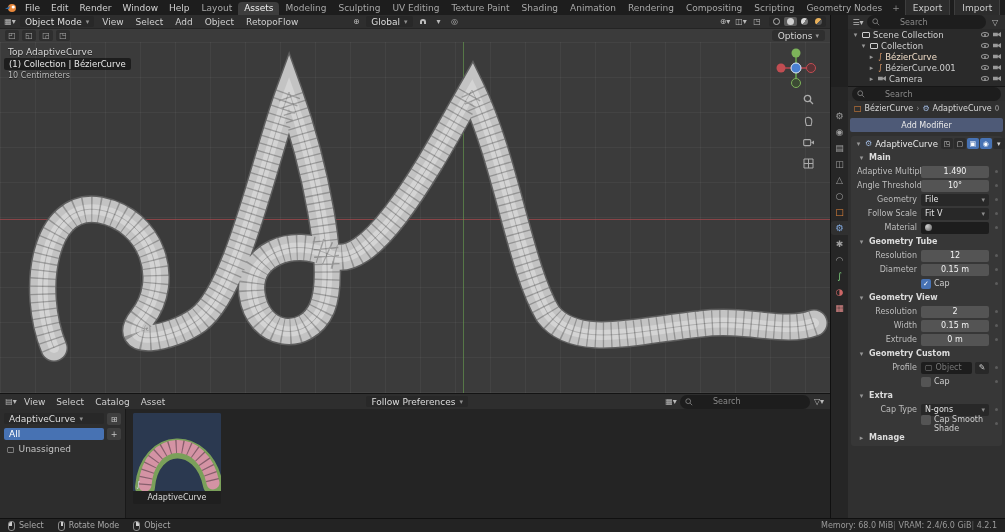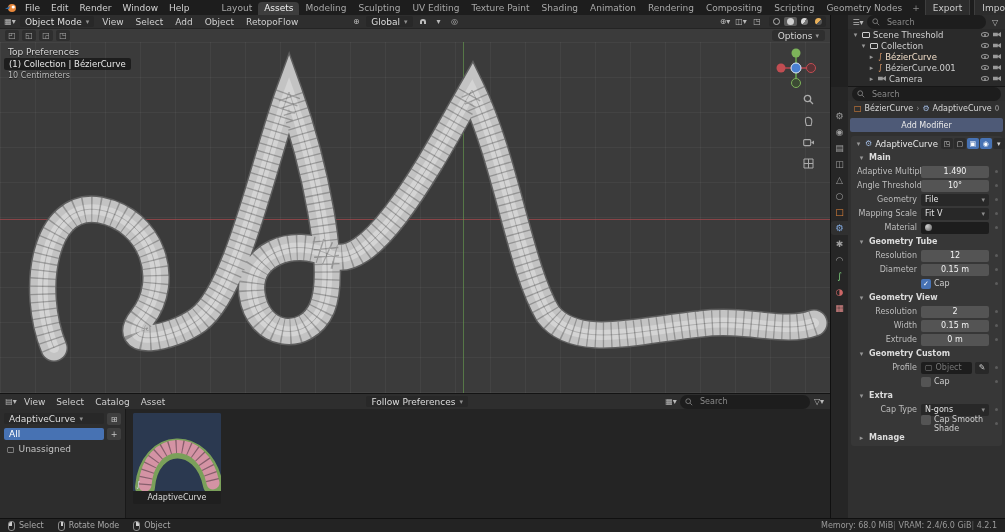--- a/index.html
+++ b/index.html
@@ -3,21 +3,21 @@
 <meta charset="utf-8">
 <style>
   *{box-sizing:border-box;margin:0;padding:0}
   body{background:#000;font-family:"DejaVu Sans",sans-serif}
   .app{width:1005px;height:532px;display:flex;flex-direction:column;background:#0f172a;color:#c8c8c8;font-size:9px;overflow:hidden;user-select:none}
 
   
   .topbar{height:15px;flex:none;display:flex;align-items:center;padding:0 5px;background:#1d1d1d;gap:1px}
   .blogo{width:14px;height:11px;display:flex;align-items:center;justify-content:center;margin-right:2px}
   .menu-item{padding:0 5px;color:#d2d2d2;border-radius:2px}
-  .tabs{display:flex;align-items:flex-end;margin-left:20px;height:15px}
+  .tabs{display:flex;align-items:flex-end;margin-left:0;height:15px}
   .tab{padding:1px 6px 2px;color:#a8a8a8;border-radius:4px 4px 0 0;white-space:nowrap}
   .tab.active{background:#3d3d3d;color:#f0f0f0}
   .tab.plus{color:#888;padding:1px 4px 2px}
   .topbar-right{margin-left:auto;display:flex;align-items:center;gap:4px}
   .pill{background:#2c2c2c;border:1px solid #3e3e3e;border-radius:8px;padding:16px 7px;height:11px;line-height:10px;color:#ccc;display:flex;align-items:center;gap:3px}
 
   
   .main{flex:1;display:flex;min-height:0}
   .left-col{flex:1;min-width:0;display:flex;flex-direction:column;border-right:1px solid #101010}
 
@@ -65,21 +65,21 @@
   .assets-grid{flex:1;padding:4px 7px;display:flex;align-items:flex-start}
   .asset-card{width:88px;display:flex;flex-direction:column}
   .asset-thumb{width:88px;height:78px;border-radius:2px 2px 0 0;overflow:hidden;position:relative;background:#2b3950}
   .asset-badge{position:absolute;left:3px;bottom:2px;color:#cfd8ea;font-size:8px}
   .asset-label{background:#1f1f1f;color:#dadada;font-size:8px;text-align:center;padding:2px 0;border-radius:0 0 2px 2px}
 
   
   .right-col{width:174px;flex:none;display:flex;flex-direction:column;background:#202020}
   .outliner{height:72px;flex:none;display:flex;flex-direction:column;background:#2a2a2a;border-bottom:1px solid #161616;margin-left:17px}
   .outliner-header{height:14px;flex:none;background:#2e2e2e;display:flex;align-items:center;gap:3px;padding:0 4px}
-  .search{flex:1;min-width:0;background:#1d1d1d;border-radius:8px;height:14px;display:flex;align-items:center;gap:7px;padding:0 5px;color:#8a8a8a;font-size:8px}
+  .search{flex:1;min-width:0;background:#1d1d1d;border-radius:8px;height:14px;display:flex;align-items:center;gap:20px;padding:0 5px;color:#8a8a8a;font-size:8px}
   .orow{height:11px;display:flex;align-items:center;gap:3px;padding:0 4px;font-size:8.5px;color:#cfcfcf;white-space:nowrap}
   .orow .right-ics{margin-left:auto;display:flex;gap:4px;align-items:center}
   .caret{color:#969696;font-size:7px;width:7px;text-align:center;flex:none}
   .i-eye{display:inline-block;width:8px;height:5px;border:1px solid #9a9a9a;border-radius:50%;position:relative}
   .i-eye::after{content:"";position:absolute;left:2px;top:.5px;width:2px;height:2px;border-radius:50%;background:#9a9a9a}
   .i-cam{display:inline-block;width:8px;height:5px;background:#9a9a9a;clip-path:polygon(0 15%,60% 15%,60% 42%,100% 0,100% 100%,60% 58%,60% 85%,0 85%)}
   .i-coll{display:inline-block;width:8px;height:6px;border:1px solid #cfcfcf;border-radius:1px}
   .t-ic{font-size:8px;color:#c9c9c9;flex:none}
 
   
@@ -228,21 +228,21 @@
             <defs>
               <path id="tubePath" d="M 54 306 C 30 248, 44 158, 100 168 C 152 178, 172 238, 142 276 C 118 306, 170 298, 198 278 C 238 249, 264 118, 289 50 C 314 120, 338 228, 322 266 C 306 302, 258 296, 252 252 C 247 213, 292 194, 330 213 C 372 233, 432 118, 472 48 C 506 118, 520 226, 548 272 C 576 308, 640 288, 700 282 C 748 276, 784 292, 814 281" fill="none"></path>
             </defs>
             <use href="#tubePath" stroke="#5e5e5e" stroke-width="28" stroke-linecap="round"></use>
             <use href="#tubePath" stroke="#c3c3c3" stroke-width="25" stroke-linecap="round"></use>
             <use href="#tubePath" stroke="#d4d4d4" stroke-width="10" stroke-linecap="round"></use>
             <use href="#tubePath" stroke="rgba(0,0,0,0.25)" stroke-width="25" stroke-dasharray="1.3 6.5"></use>
             <use href="#tubePath" stroke="rgba(0,0,0,0.18)" stroke-width="1"></use>
           </svg>
 
-          <span class="vp-text" style="top:5px;left:8px">Top Preferences</span>
+          <span class="vp-text" style="top:5px;left:8px">Top AdaptiveCurve</span>
           <span class="vp-context" style="top:16px;left:4px">(1) Collection | BézierCurve</span>
           <span class="vp-text" style="top:29px;left:8px;font-size:8px;color:#b9b9b9">10 Centimeters</span>
 
           <div class="gizmo">
             <svg width="44" height="44" viewBox="0 0 44 44">
               <line x1="22" y1="8" x2="22" y2="36" stroke="#6aa84f" stroke-width="1.5"></line>
               <line x1="8" y1="22" x2="36" y2="22" stroke="#b8464e" stroke-width="1.5"></line>
               <circle cx="22" cy="7" r="4.5" fill="#7db35a"></circle>
               <circle cx="22" cy="37" r="4.5" fill="#3c4a34" stroke="#7db35a" stroke-width="1"></circle>
               <circle cx="7" cy="22" r="4.5" fill="#c14d52"></circle>
@@ -339,21 +339,21 @@
                 <circle cx="4" cy="4" r="3" fill="none" stroke="#8a8a8a"></circle>
                 <line x1="6.4" y1="6.4" x2="9" y2="9" stroke="#8a8a8a"></line>
               </svg>
             <span>Search</span>
           </span>
           <span class="icbtn">▽</span>
         </div>
         <div class="orow">
           <span class="caret">▾</span>
           <span class="i-coll"></span>
-          <span>Scene Threshold</span>
+          <span>Scene Collection</span>
           <span class="right-ics">
               <span class="i-eye"></span>
               <span class="i-cam"></span>
             </span>
         </div>
         <div class="orow" style="padding-left:12px">
           <span class="caret">▾</span>
           <span class="i-coll"></span>
           <span>Collection</span>
           <span class="right-ics">
@@ -465,21 +465,21 @@
             <div class="prow">
               <span class="plabel">Geometry</span>
               <span class="pctrl">
                   <span class="dd2">
                     <span>File</span>
                   </span>
                 </span>
               <span class="dot"></span>
             </div>
             <div class="prow">
-              <span class="plabel">Mapping Scale</span>
+              <span class="plabel">Follow Scale</span>
               <span class="pctrl">
                   <span class="dd2">
                     <span>Fit V</span>
                   </span>
                 </span>
               <span class="dot"></span>
             </div>
             <div class="prow">
               <span class="plabel">Material</span>
               <span class="pctrl">

